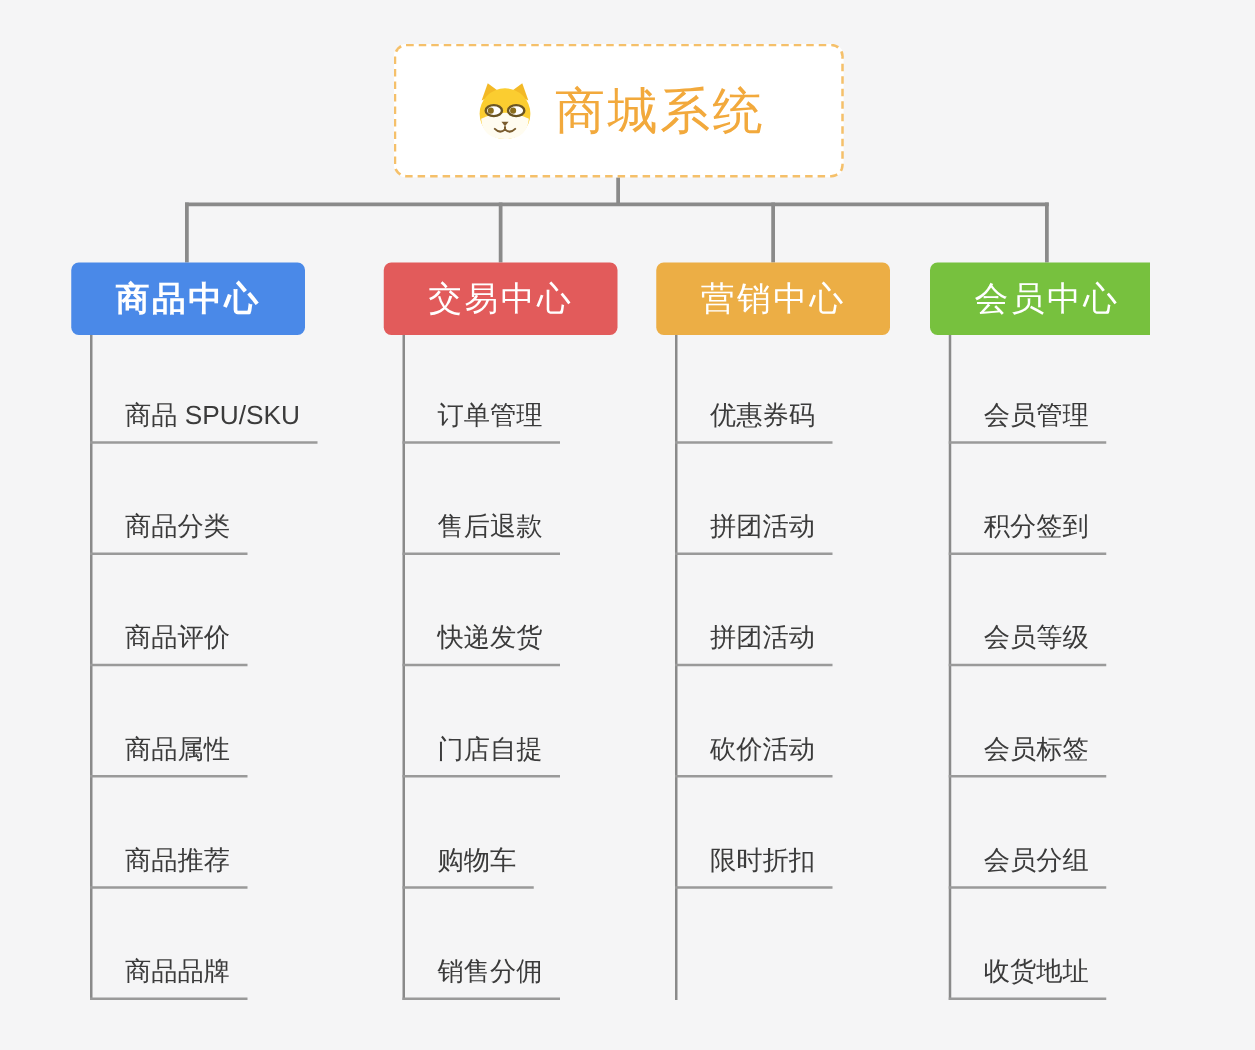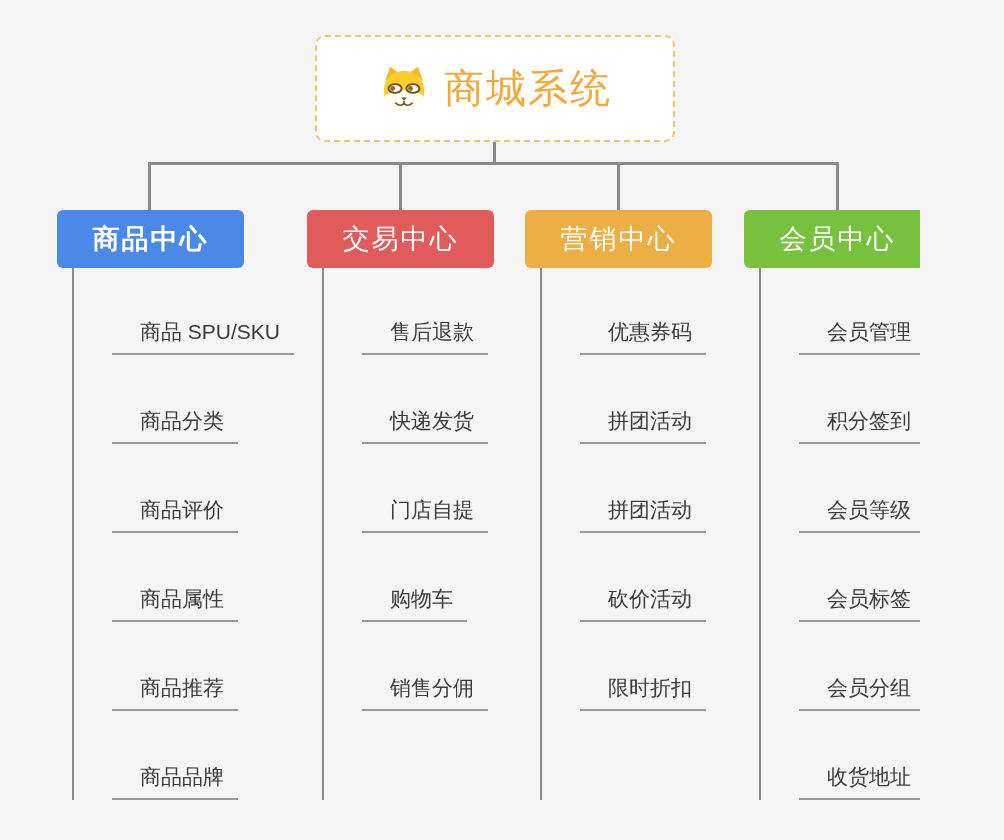--- a/index.html
+++ b/index.html
@@ -68,21 +68,21 @@
     letter-spacing: 2px;
     cursor: pointer;
     white-space: nowrap;
   }
   .branch-box-0 { left: 57px; }
   .branch-box-1 { left: 307px; }
   .branch-box-2 { left: 525px; font-family: Liberation Serif, serif; }
   .branch-box-3 { left: 744px; }
 
   
-  .items-col { position: absolute; top: 266px; padding-left: 40px; }
+  .items-col { position: absolute; top: 266px; }
   .items-col-0 { left: 72px; }
   .items-col-1 { left: 322px; }
   .items-col-2 { left: 540px; }
   .items-col-3 { left: 759px; }
 
   .item-slot {
     height: 89px;
     display: flex;
     align-items: flex-end;
   }
@@ -159,20 +159,23 @@
     <div class="item-slot">
         <span class="item-label">商品推荐</span>
       </div>
     <div class="item-slot">
         <span class="item-label">商品品牌</span>
       </div>
   </div>
 
   <div class="items-col items-col-1">
     <div class="item-slot">
+        <span class="item-label">订单管理</span>
+      </div>
+    <div class="item-slot">
         <span class="item-label">售后退款</span>
       </div>
     <div class="item-slot">
         <span class="item-label">快递发货</span>
       </div>
     <div class="item-slot">
         <span class="item-label">门店自提</span>
       </div>
     <div class="item-slot">
         <span class="item-label">购物车</span>

